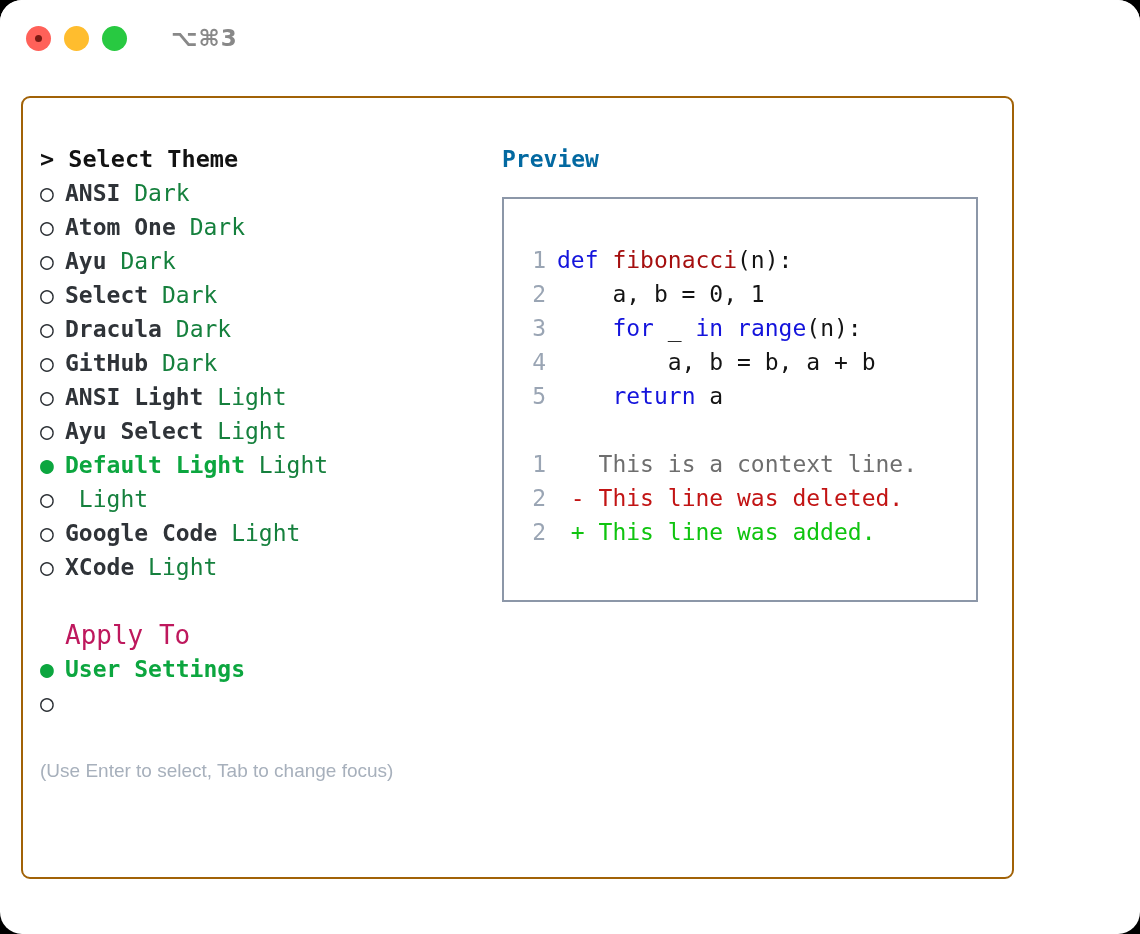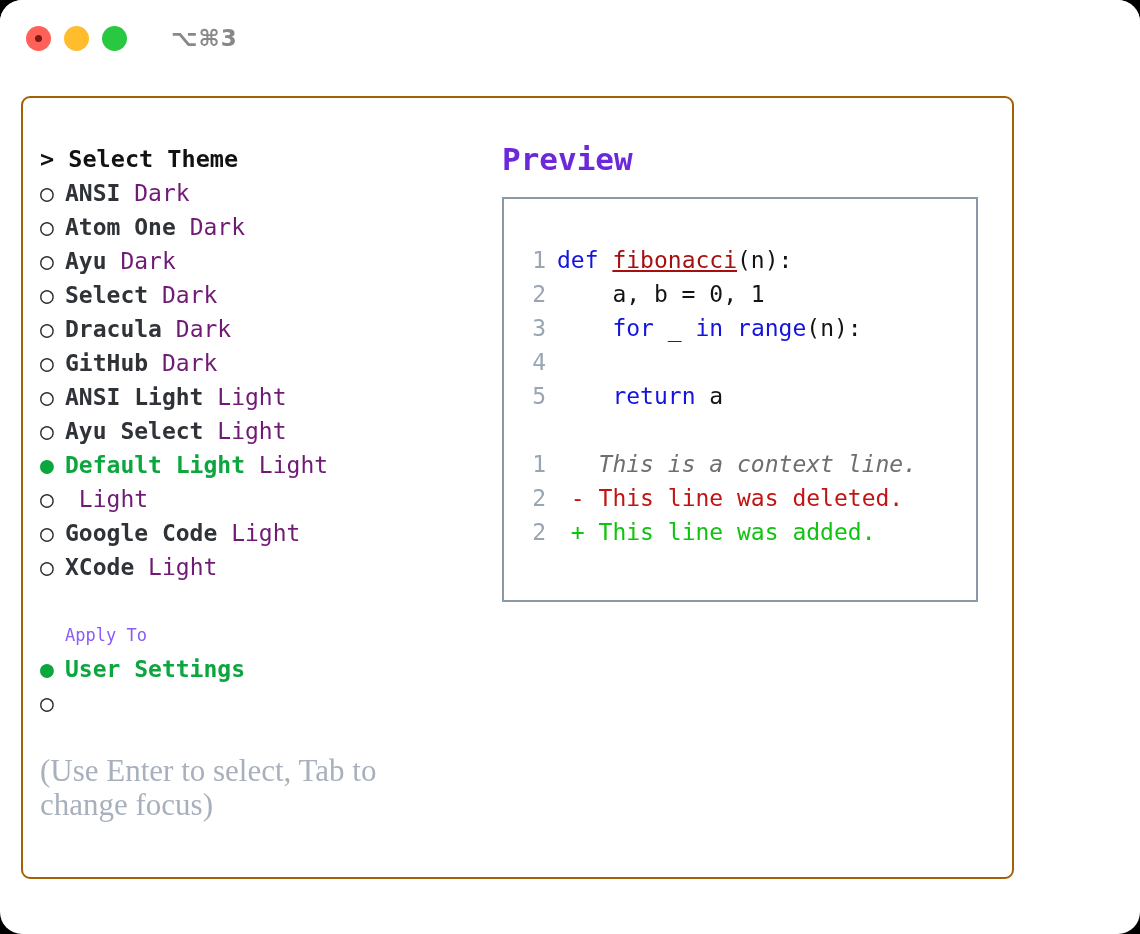--- a/index.html
+++ b/index.html
@@ -93,48 +93,48 @@
   }
   .bullet {
     display: inline-block;
     width: 25px;
     flex: 0 0 25px;
     color: #2F3338;
   }
   .bullet.sel { color: #0CA63F; }
   .row-name { color: #2F3338; font-weight: bold; }
   .row.selected .row-name { color: #0CA63F; }
-  .row-tag  { color: #701a75; }
+  .row-tag  { color: #15803d; }
 
   .group-gap { height: 34px; }
 
   .section-title {
     padding-left: 25px;
-    color: #8b5cf6;
-    font-size: 17px;
+    color: #be185d;
+    font-size: 26px;
     line-height: 34px;
     white-space: pre;
     font-family: "DejaVu Sans Mono", "Liberation Mono", monospace;
   }
 
   .hint {
     margin-top: 34px;
     color: #A7B0BC;
-    font-size: 31px;
+    font-size: 19px;
     line-height: 34px;
     white-space: pre-wrap;
     max-width: 420px;
-    font-family: Liberation Serif, serif;
+    font-family: Liberation Sans, sans-serif;
   }
 
   
   .preview-title {
-    font-size: 31px;
+    font-size: 23px;
     font-weight: 700;
-    color: #6d28d9;
+    color: #0369a1;
     line-height: 34px;
     white-space: pre;
     margin-left: 0;
     font-family: "DejaVu Sans Mono", "Liberation Mono", monospace;
   }
   .preview-box {
     margin-top: 21px;
     width: 476px;
     height: 405px;
     border: 2px solid #8C97A8;
@@ -152,25 +152,25 @@
   }
   .lineno {
     width: 30px;
     flex: 0 0 30px;
     text-align: right;
     color: #9AA5B4;
     margin-right: 11px;
   }
   .code-text { color: #141414; }
   .tok-kw   { color: #1414DC; }
-  .tok-fn   { color: #A50F0F; text-decoration: underline; }
+  .tok-fn   { color: #A50F0F; }
   .tok-plain{ color: #141414; }
 
   .diff-gap { height: 34px; }
-  .diff-ctx  { color: #6E6E6E; font-style: italic; }
+  .diff-ctx  { color: #6E6E6E; }
   .diff-del  { color: #C21414; }
   .diff-add  { color: #0FC40F; }
 </style>
 </head>
 <body>
 
 <div id="app">
 
   <div class="titlebar">
     <div class="lights">
@@ -216,21 +216,21 @@
       </div>
 
       <div class="col-right">
         <div class="preview-title">Preview</div>
 
         <div class="preview-box">
           <div id="code-block">
               <div class="code-line"><span class="lineno">1</span><span class="code-text"><span class="tok-kw">def </span><span class="tok-fn">fibonacci</span><span class="tok-plain">(n):</span></span></div>
               <div class="code-line"><span class="lineno">2</span><span class="code-text"><span class="tok-plain">    a, b = 0, 1</span></span></div>
               <div class="code-line"><span class="lineno">3</span><span class="code-text"><span class="tok-plain">    </span><span class="tok-kw">for</span><span class="tok-plain"> _ </span><span class="tok-kw">in</span><span class="tok-plain"> </span><span class="tok-kw">range</span><span class="tok-plain">(n):</span></span></div>
-              <div class="code-line"><span class="lineno">4</span></div>
+              <div class="code-line"><span class="lineno">4</span><span class="code-text"><span class="tok-plain">        a, b = b, a + b</span></span></div>
               <div class="code-line"><span class="lineno">5</span><span class="code-text"><span class="tok-plain">    </span><span class="tok-kw">return</span><span class="tok-plain"> a</span></span></div>
             </div>
           <div class="diff-gap"></div>
           <div id="diff-block">
               <div class="code-line"><span class="lineno">1</span><span class="diff-ctx">   </span><span class="diff-ctx">This is a context line.</span></div>
               <div class="code-line"><span class="lineno">2</span><span class="diff-del"> - </span><span class="diff-del">This line was deleted.</span></div>
               <div class="code-line"><span class="lineno">2</span><span class="diff-add"> + </span><span class="diff-add">This line was added.</span></div>
             </div>
         </div>
       </div>

